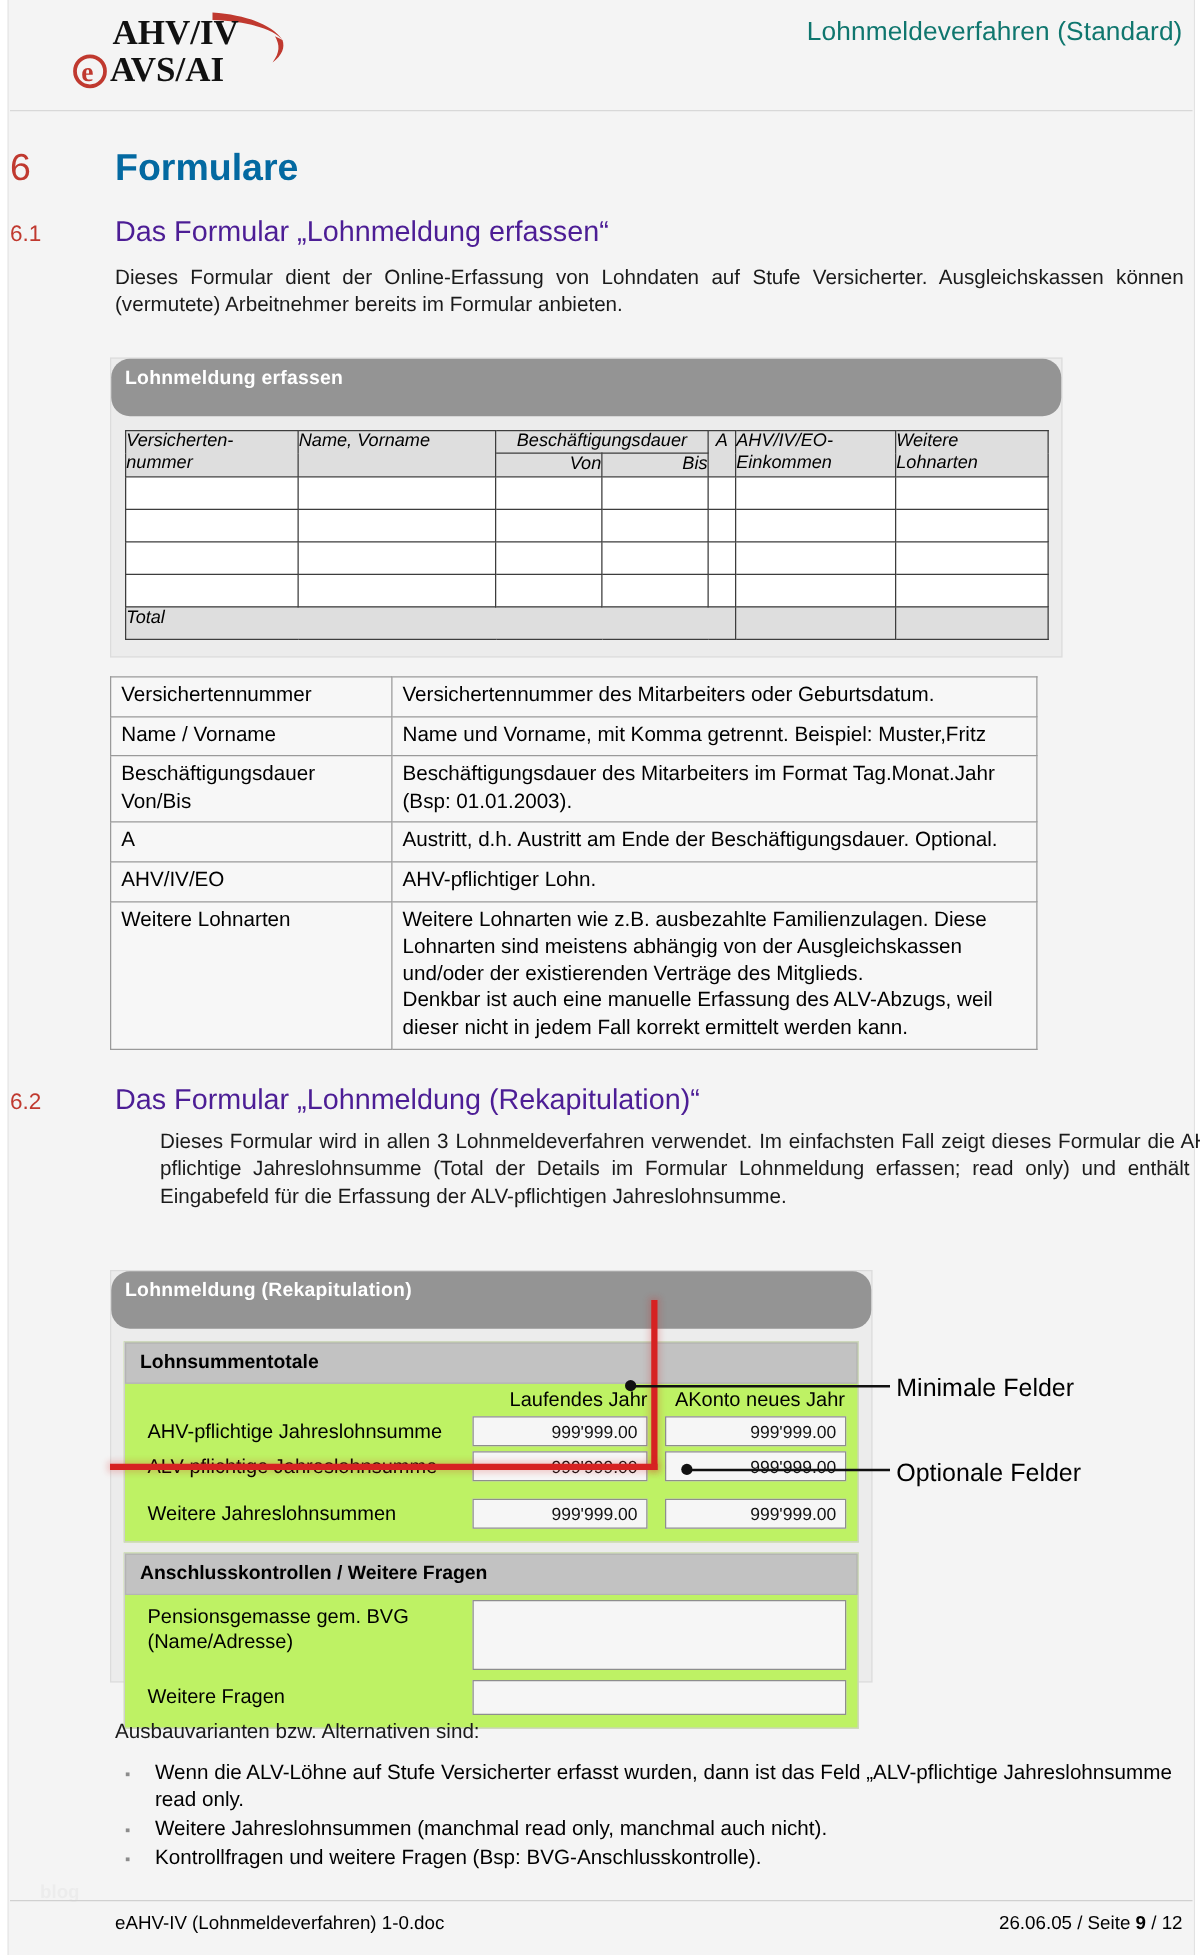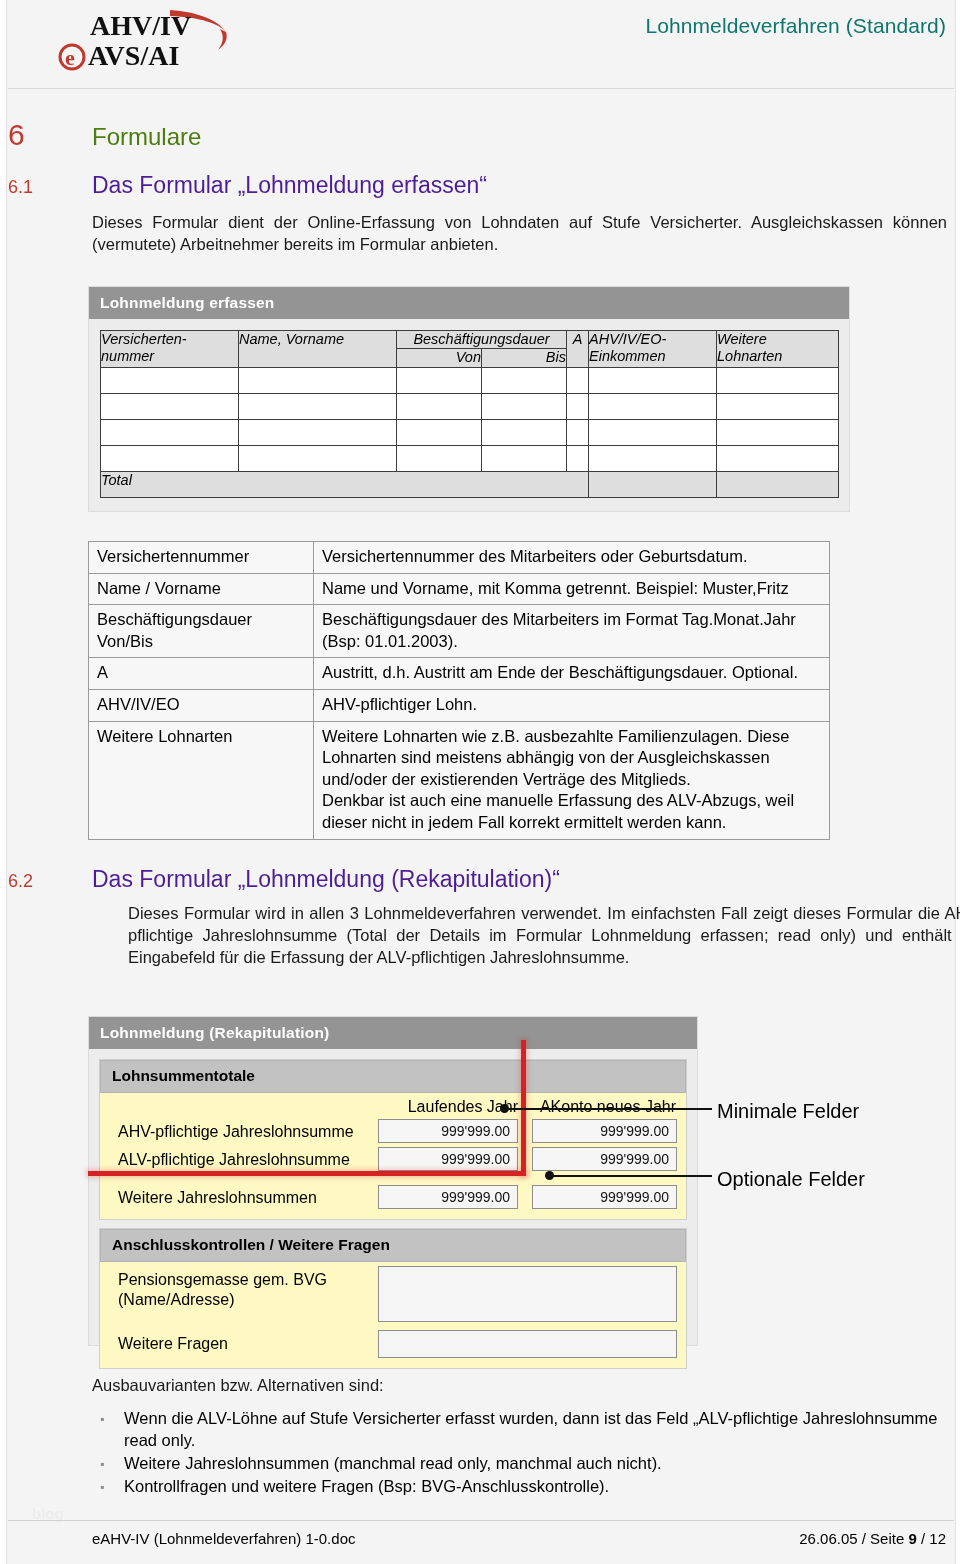--- a/index.html
+++ b/index.html
@@ -73,22 +73,23 @@
     display: flex;
     align-items: baseline;
   }
   .h1-num {
     width: 84px;
     font-size: 30px;
     color: #c0392f;
     flex: 0 0 84px;
   }
   .h1-text {
-    font-size: 24px;
-    color: #4d7c0f;
+    font-size: 30px;
+    color: #0369a1;
+    font-weight: bold;
   }
   .h2-row {
     position: absolute;
     left: 8px;
     width: 930px;
     display: flex;
     align-items: baseline;
   }
   .h2-num {
     width: 84px;
@@ -115,22 +116,23 @@
     position: absolute;
     background: #ececec;
     border: 1px solid #dcdcdc;
     box-sizing: border-box;
   }
   .form-titlebar {
     background: #949494;
     color: #ffffff;
     font-weight: bold;
     font-size: 15.5px;
-    padding: 7px 0 7px 11px;
+    padding: 7px 0 21px 11px;
     letter-spacing: 0.2px;
+    border-radius: 15px;
   }
   .form-inner { padding: 11px 11px 13px 11px; font-style: italic; }
 
   table.gridtbl {
     border-collapse: collapse;
     width: 100%;
     table-layout: fixed;
     font-size: 14.5px;
   }
   table.gridtbl td, table.gridtbl th {
@@ -175,21 +177,21 @@
   
   .sec-header {
     background: #c2c2c2;
     font-weight: bold;
     font-size: 15.5px;
     padding: 6px 0 7px 11px;
     border: 1px solid #b4b4b4;
     box-sizing: border-box;
   }
   .panel {
-    background: #fef9c3;
+    background: #bef264;
     border: 1px solid #cfcfcf;
     box-sizing: border-box;
   }
   .fld {
     background: #f6f6f6;
     border: 1px solid #8e8e8e;
     box-sizing: border-box;
     font-size: 14px;
     text-align: right;
     padding: 3px 7px 4px 0;

